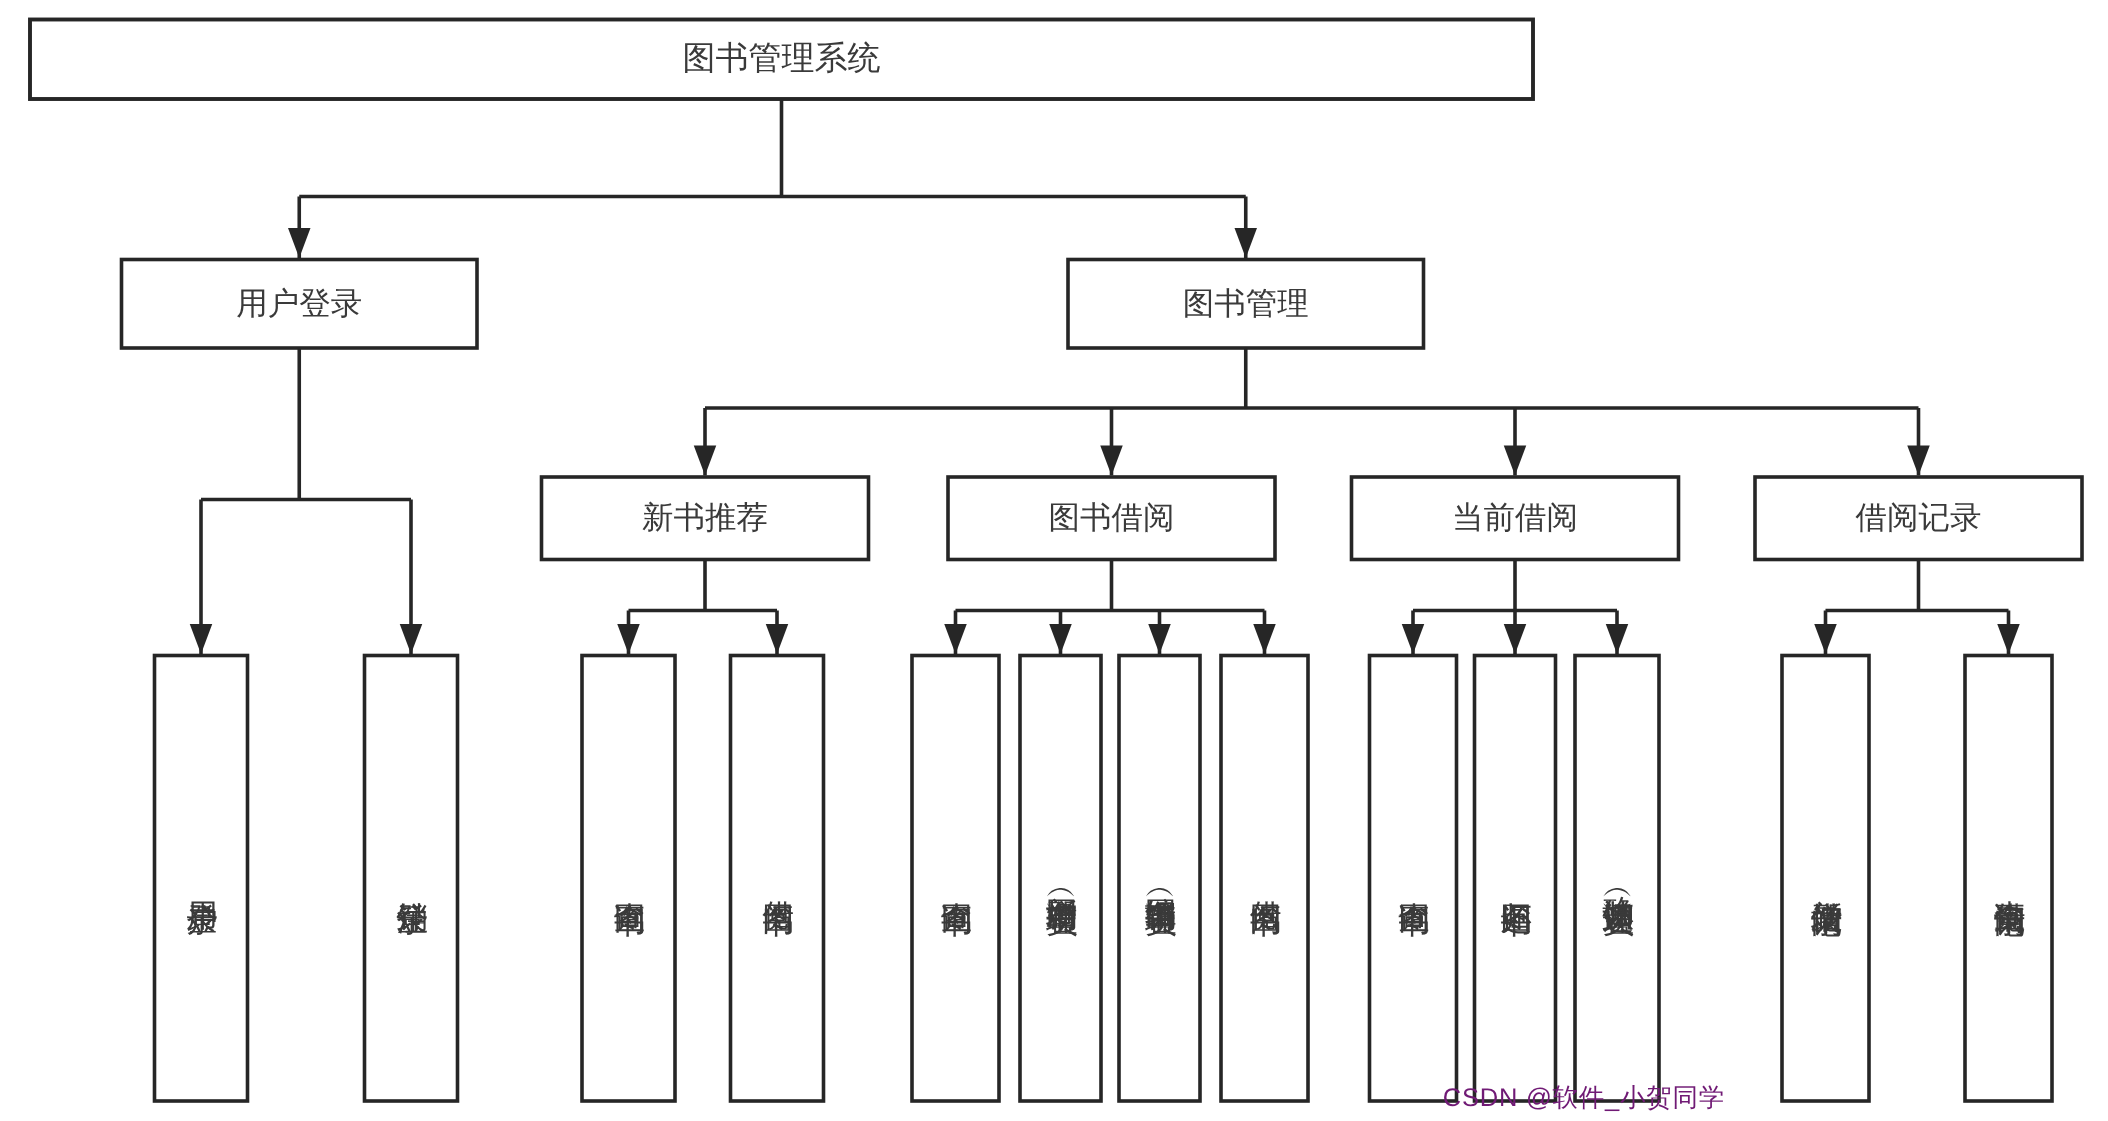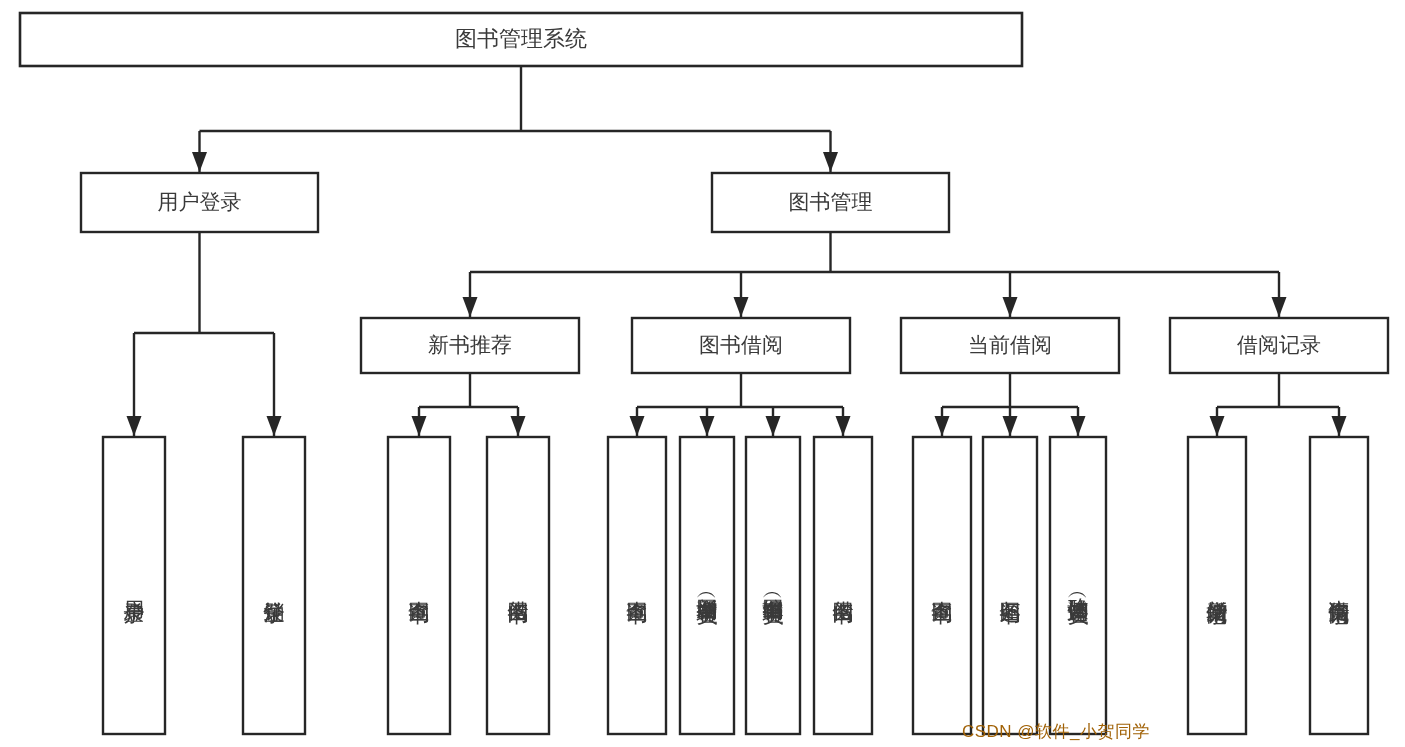--- a/index.html
+++ b/index.html
@@ -71,21 +71,21 @@
     letter-spacing: 1px;
     color: #3a3a3a;
     white-space: nowrap;
     font-family: "Liberation Sans", "DejaVu Sans", sans-serif;
   }
   #watermark {
     position: absolute;
     right: 10px;
     bottom: 4px;
     font-size: 17px;
-    color: #a16207;
+    color: #701a75;
     letter-spacing: 0.5px;
     font-family: "Liberation Sans", "DejaVu Sans", sans-serif;
     white-space: nowrap;
   }
 </style>
 </head>
 <body>
 
 <div id="diagram-root">
   <svg class="diagram" viewBox="0 0 1405 747">

